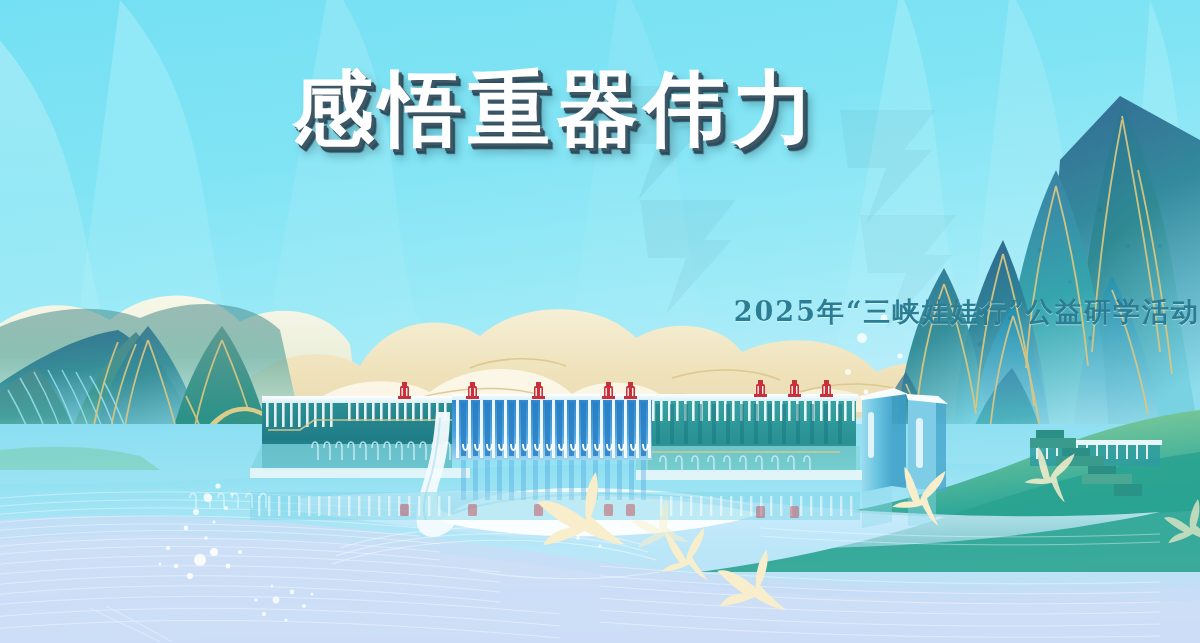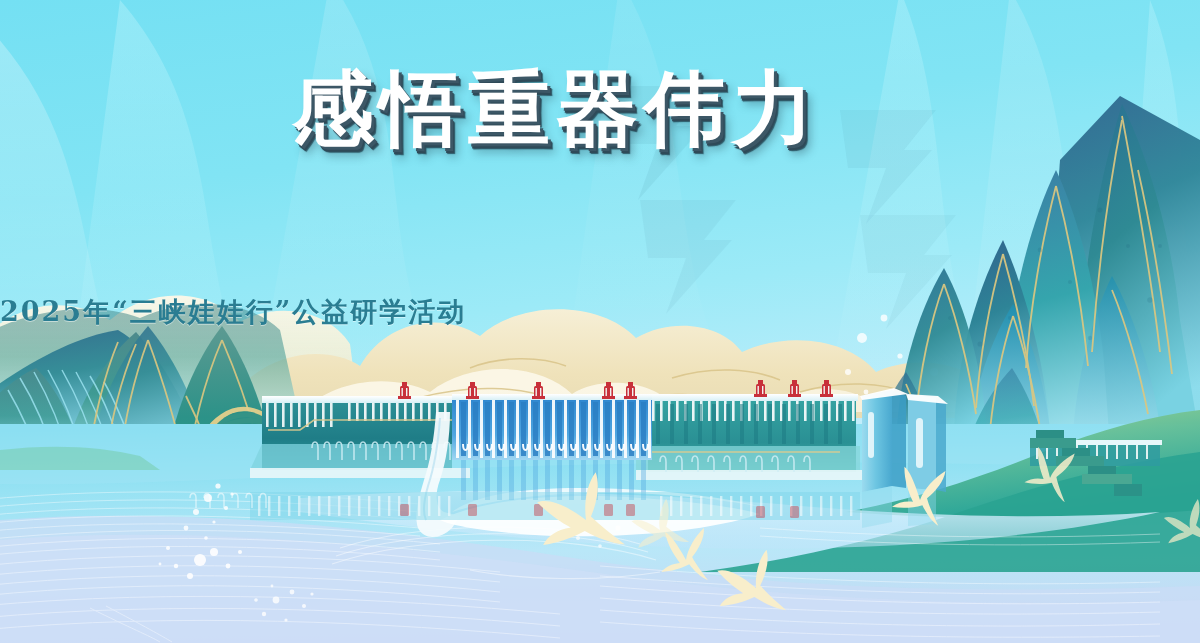--- a/index.html
+++ b/index.html
@@ -28,21 +28,21 @@
     color:#ffffff;
     text-shadow:
         3px 3px 0 #3c5766,
         4px 5px 0 #2f4a58,
         5px 6px 1px rgba(26,56,70,.75),
         7px 9px 10px rgba(20,45,60,.35);
     white-space:nowrap;
   }
   #subtitle{
     position:absolute;left:0;top:294px;width:1200px;
-    text-align:left;z-index:40;
+    text-align:right;z-index:40;
     font-family:"DejaVu Serif","Liberation Serif",serif;
     font-weight:700;
     font-size:27px;
     letter-spacing:2px;
     color:#2a7d92;
     text-shadow:0 1px 0 rgba(255,255,255,.45);
     white-space:nowrap;
   }
 </style>
 </head>

